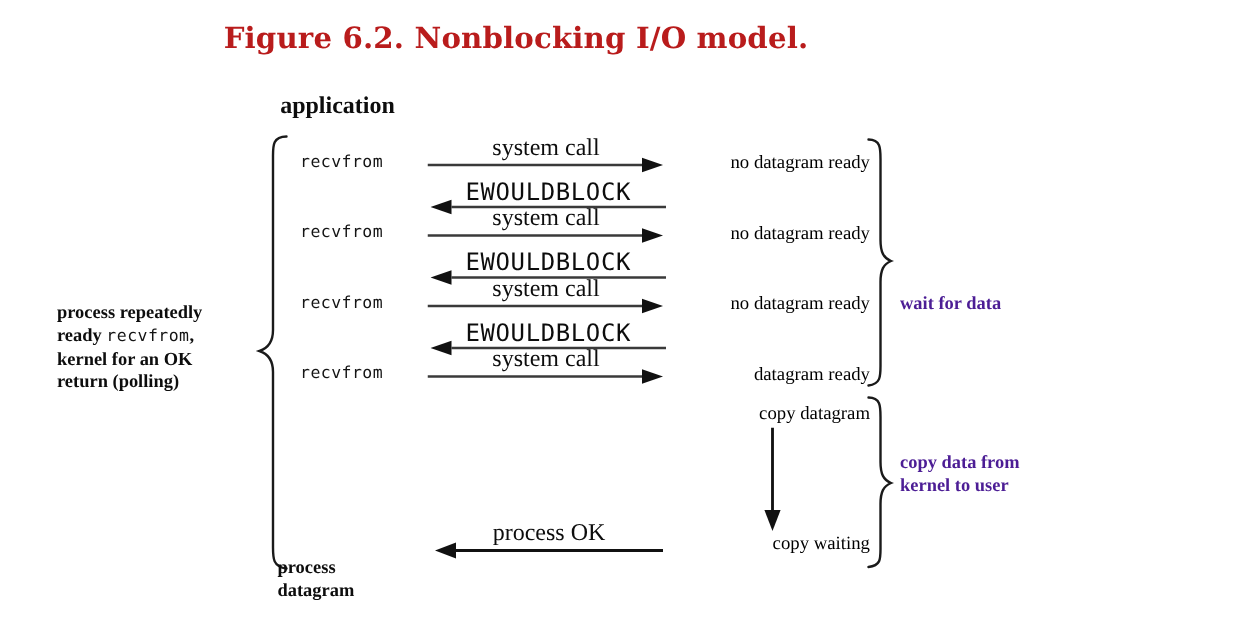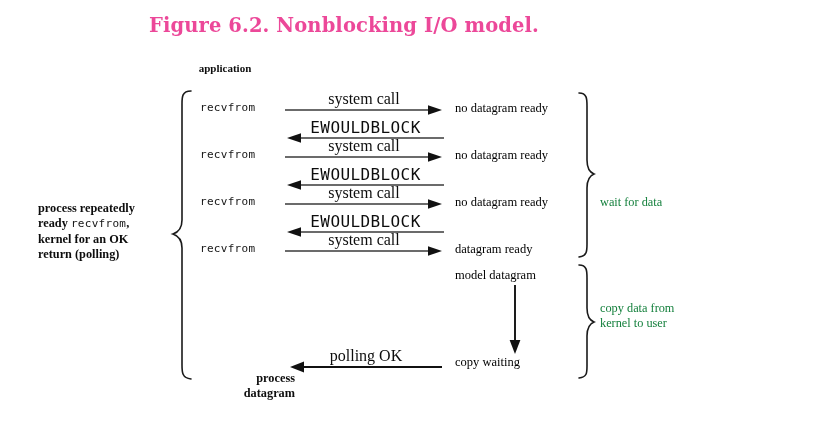--- a/index.html
+++ b/index.html
@@ -26,29 +26,29 @@
   .fig-title {
     position: absolute;
     top: 14px;
     left: 0;
     width: 688px;
     text-align: center;
     font-family: "DejaVu Serif", "Liberation Serif", serif;
     font-weight: bold;
     font-size: 19.5px;
     letter-spacing: 0.1px;
-    color: #ec4899;
+    color: #b91c1c;
     white-space: nowrap;
   }
 
   
   .col-head {
     position: absolute;
     font-weight: bold;
-    font-size: 11px;
+    font-size: 16px;
     text-align: center;
     white-space: nowrap;
     color: #0d0d0d;
   }
   .col-head.application { left: 150px; top: 62px; width: 150px; }
   .col-head.kernel      { left: 440px; top: 62px; width: 150px; }
 
   
   .tnode {
     position: absolute;
@@ -70,21 +70,21 @@
     left: 200px;
     width: 80px;
     text-align: left;
   }
 
   
   .kernel-label {
     position: absolute;
     left: 455px;
     width: 125px;
-    text-align: left;
+    text-align: right;
     font-size: 12.5px;
     white-space: nowrap;
   }
 
   
   .arrow-row {
     position: absolute;
     left: 285px;
     width: 158px;
     height: 24px;
@@ -127,33 +127,33 @@
     font-size: 11px;
     font-weight: normal;
   }
 
   
   .brace { position: absolute; }
 
   .brace-label {
     position: absolute;
     font-size: 12.3px;
-    font-weight: normal;
+    font-weight: bold;
     line-height: 15px;
     white-space: nowrap;
-    color: #15803d;
+    color: #4c1d95;
   }
 
   
   .bottom-proc {
     position: absolute;
     left: 185px;
     top: 371px;
     width: 110px;
-    text-align: right;
+    text-align: left;
     font-size: 12.3px;
     font-weight: bold;
     line-height: 15px;
     color: #0d0d0d;
   }
 
   .vert-arrow { position: absolute; }
 </style>
 </head>
 <body>
@@ -242,31 +242,31 @@
   <div class="kernel-label" style="top:242px;">datagram ready</div>
 
   <div class="arrow-row" style="top:231px;">
     <div class="arrow-caption">system call</div>
     <svg class="arrow-svg" width="158" height="12">
       <line x1="0" y1="6" x2="143" y2="6" stroke="#3a3a3a" stroke-width="1.7"></line>
       <polygon points="143,1.2 157,6 143,10.8" fill="#111111"></polygon>
     </svg>
   </div>
 
-  <div class="kernel-label" style="top:268px;">model datagram</div>
+  <div class="kernel-label" style="top:268px;">copy datagram</div>
 
   <svg class="vert-arrow" style="left:505px; top:285px;" width="20" height="70">
     <line x1="10" y1="0" x2="10" y2="56" stroke="#111111" stroke-width="1.9"></line>
     <polygon points="4.6,55 10,69 15.4,55" fill="#111111"></polygon>
   </svg>
 
   <div class="kernel-label" style="top:355px;">copy waiting</div>
 
   <div class="arrow-row" style="top:347px; left:290px; width:152px;">
-    <div class="arrow-caption">polling OK</div>
+    <div class="arrow-caption">process OK</div>
     <svg class="arrow-svg" width="152" height="12">
       <line x1="14" y1="6" x2="152" y2="6" stroke="#111111" stroke-width="1.9"></line>
       <polygon points="14,0.6 0,6 14,11.4" fill="#111111"></polygon>
     </svg>
   </div>
 
   <div class="bottom-proc">
     <div>process</div>
     <div>datagram</div>
   </div>

